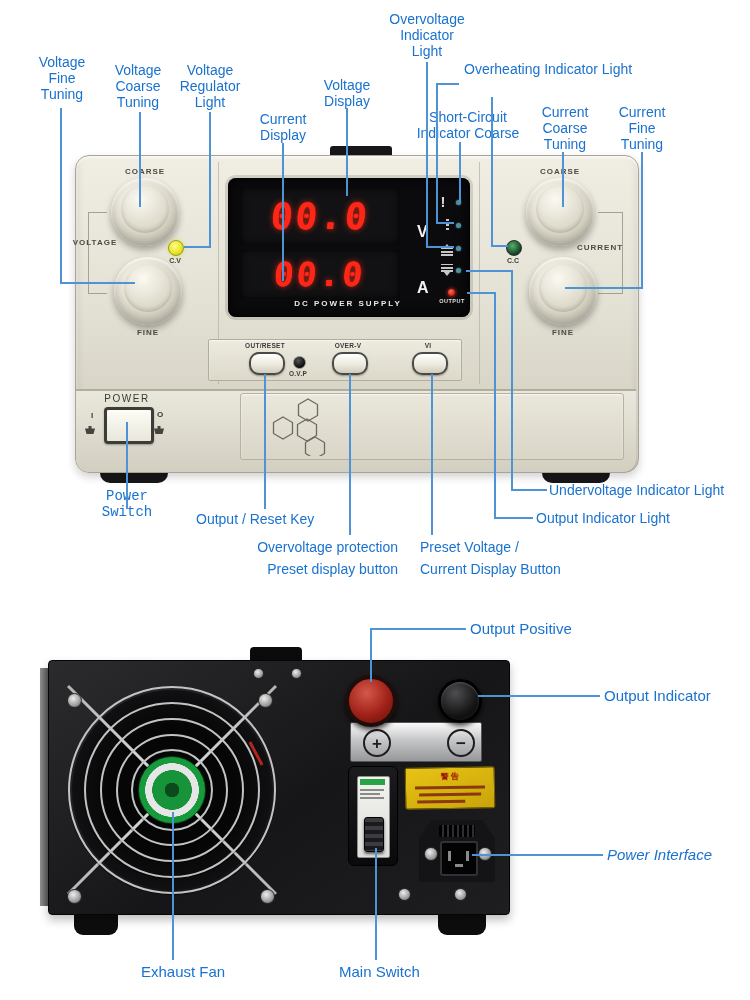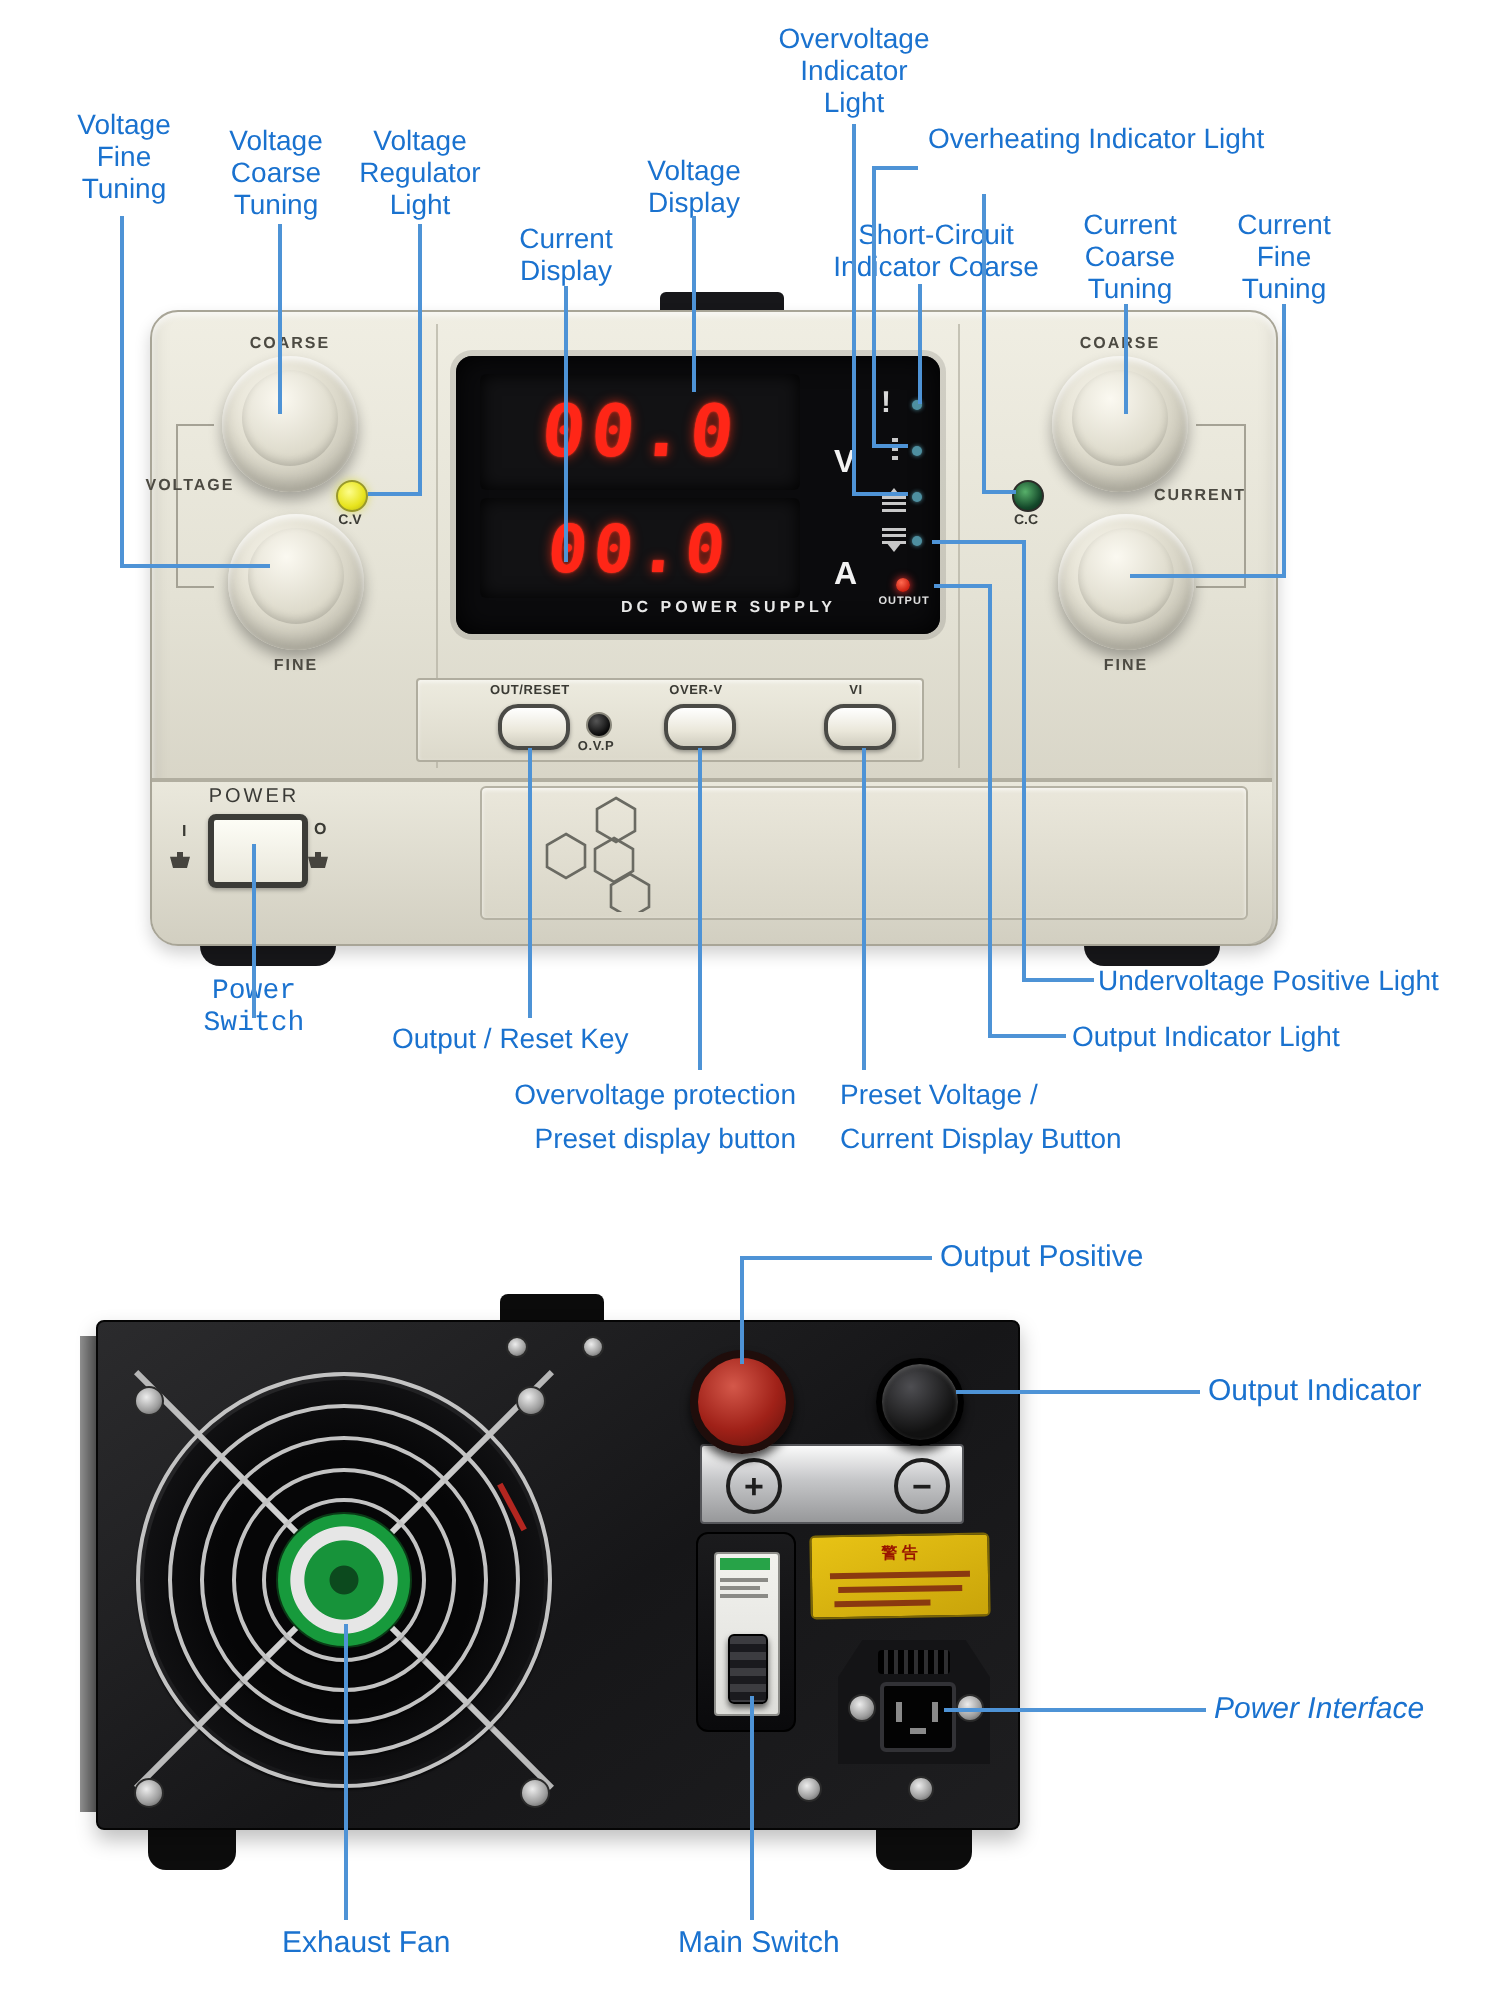--- a/index.html
+++ b/index.html
@@ -41,21 +41,21 @@
   .bracket{position:absolute;z-index:2;}
   .led{position:absolute;border-radius:50%;z-index:3;}
   .led-label{position:absolute;font-size:7px;color:#3c3c36;font-weight:bold;text-align:center;z-index:3;}
   .display{position:absolute;left:228px;top:178px;width:242px;height:139px;background:#0b0b0d;
     border-radius:8px;box-shadow:0 0 0 3px rgba(0,0,0,.12), inset 0 0 14px #000;z-index:3;}
   .disp-win{position:absolute;background:#121214;border-radius:3px;box-shadow:inset 0 0 9px #000;
     display:flex;align-items:center;justify-content:center;}
   .seg{font-family:"DejaVu Sans Mono",monospace;font-weight:bold;color:#ff2617;
     text-shadow:0 0 6px rgba(255,45,20,.75),0 0 1px #ff4030;transform:skewX(-5deg);letter-spacing:3px;}
   .unit{position:absolute;color:#f2f2f2;font-weight:bold;font-size:16px;}
-  .dcap{position:absolute;color:#e8e8e8;font-weight:bold;font-size:8px;letter-spacing:2px;text-align:right;}
+  .dcap{position:absolute;color:#e8e8e8;font-weight:bold;font-size:8px;letter-spacing:2px;text-align:center;}
   .ind-dot{position:absolute;width:5px;height:5px;border-radius:50%;background:#4e8fa0;box-shadow:0 0 2px #4e8fa0;}
   .excl{position:absolute;color:#d8d8d8;font-weight:bold;font-size:15px;width:14px;text-align:center;}
   .dashicon{position:absolute;width:3px;height:13px;
     background:repeating-linear-gradient(180deg,#c8c8c8 0 2px,transparent 2px 4.5px);}
   .arricon{position:absolute;width:14px;height:15px;}
   .arricon .bars{position:absolute;left:1px;width:12px;height:8px;
     background:repeating-linear-gradient(180deg,#c8c8c8 0 1.5px,transparent 1.5px 3.2px);}
   .arricon.up .bars{bottom:0;}
   .arricon.down .bars{top:0;}
   .arricon .tri{position:absolute;left:3px;width:0;height:0;border:4px solid transparent;}
@@ -249,21 +249,21 @@
   <div class="callout" style="left:597px;top:104px;width:90px;">Current
 Fine
 Tuning</div>
   <div class="callout" style="left:77px;top:488px;width:100px;font-family:Liberation Mono, monospace;">Power Switch</div>
   <div class="callout single" style="left:196px;top:511px;">Output / Reset Key</div>
   <div class="callout right2" style="left:238px;top:537px;width:160px;">Overvoltage protection
 Preset display button</div>
   <div class="callout left2" style="left:420px;top:537px;width:160px;">Preset Voltage /
 Current Display Button</div>
   <div class="callout single" style="left:536px;top:510px;">Output Indicator Light</div>
-  <div class="callout single" style="left:549px;top:482px;">Undervoltage Positive Light</div>
+  <div class="callout single" style="left:549px;top:482px;">Undervoltage Indicator Light</div>
 
   <div class="ln" style="left:60px;top:108px;width:2px;height:175px;z-index:5;"></div>
   <div class="ln" style="left:60px;top:282px;width:75px;height:2px;z-index:5;"></div>
   <div class="ln" style="left:139px;top:112px;width:2px;height:95px;z-index:5;"></div>
   <div class="ln" style="left:209px;top:112px;width:2px;height:136px;z-index:5;"></div>
   <div class="ln" style="left:184px;top:246px;width:27px;height:2px;z-index:5;"></div>
   <div class="ln" style="left:346px;top:108px;width:2px;height:88px;z-index:5;"></div>
   <div class="ln" style="left:282px;top:143px;width:2px;height:138px;z-index:5;"></div>
   <div class="ln" style="left:426px;top:62px;width:2px;height:186px;z-index:5;"></div>
   <div class="ln" style="left:426px;top:246px;width:28px;height:2px;z-index:5;"></div>

